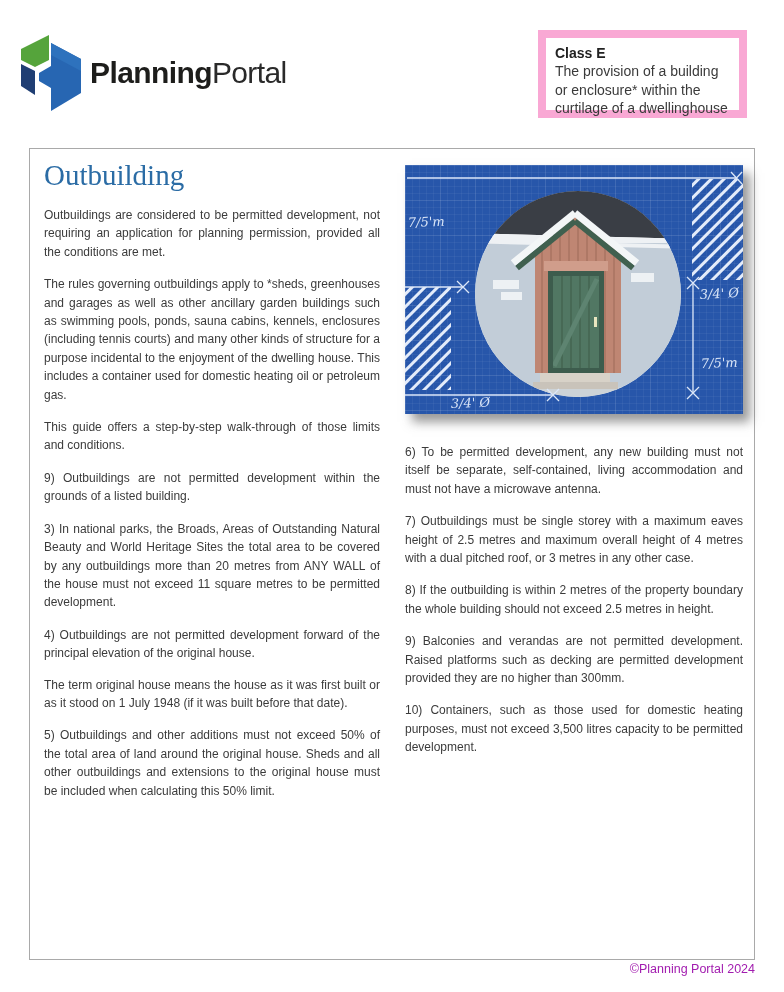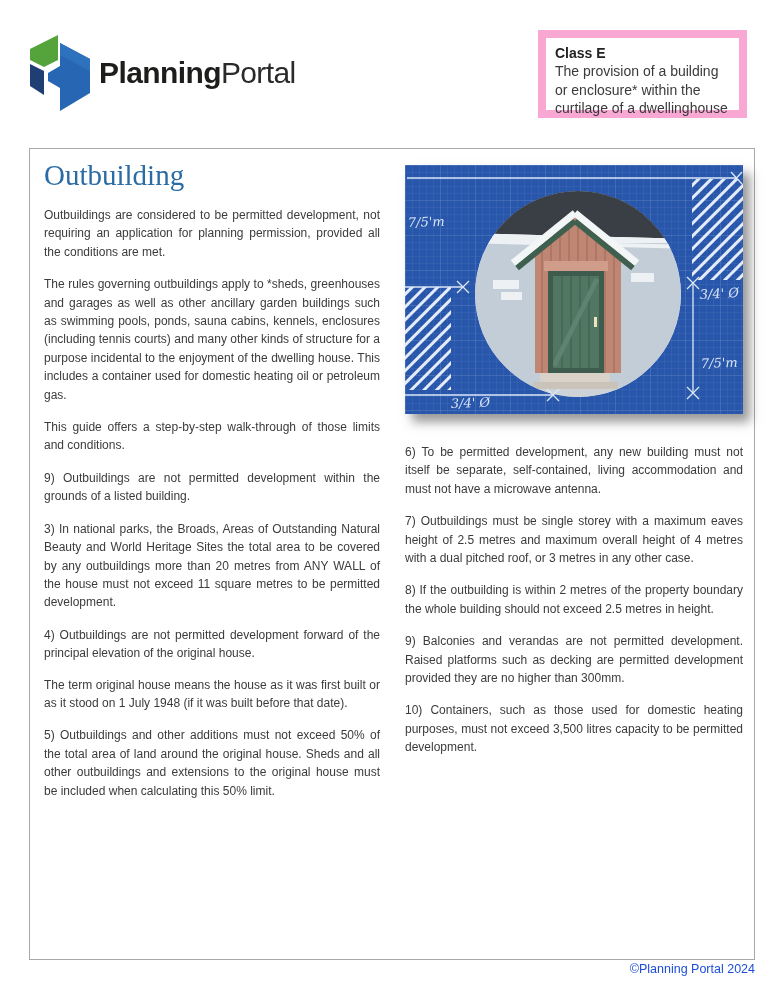--- a/index.html
+++ b/index.html
@@ -1,21 +1,21 @@
 <!DOCTYPE html>
 <html><head>
 <meta charset="utf-8">
 <style>
   html,body{margin:0;padding:0;}
   body{
     width:784px;height:992px;position:relative;background:#ffffff;
     font-family:"Liberation Sans",sans-serif;color:#3b3b3b;overflow:hidden;
   }
   
-  .logo{position:absolute;left:30px;top:33px;display:flex;}
+  .logo{position:absolute;left:21px;top:33px;display:flex;}
   .logo-mark{width:60px;height:80px;display:block;}
   .logo-text{margin-left:9px;font-size:30px;letter-spacing:-0.6px;color:#1d1d1b;line-height:80px;white-space:nowrap;}
   .logo-text .b{font-weight:700;}
   .logo-text .l{font-weight:400;color:#2a2a2a;}
   .class-box{
     position:absolute;left:538px;top:30px;width:209px;height:88px;box-sizing:border-box;
     border:8px solid #f9a8d4;padding:6px 9px 6px 9px;font-size:14px;line-height:1.32;color:#3a3a3a;
   }
   .class-box .cb-title{font-weight:700;color:#222;}
   
@@ -38,21 +38,21 @@
     width:338px;height:249px;display:block;
     box-shadow:7px 8px 10px rgba(70,70,70,0.55);
   }
   .figure-wrap svg{display:block;}
   .bp-note{
     font-style:italic;font-family:"DejaVu Serif",serif;
   }
   
   .footer{
     position:absolute;left:29px;top:962px;width:726px;text-align:right;
-    font-size:12.5px;color:#1d4ed8;
+    font-size:12.5px;color:#a21caf;
   }
 </style>
 </head>
 <body>
 
 <div class="logo">
   <svg class="logo-mark" viewBox="0 0 60 80" aria-hidden="true">
     <polygon points="0,16 28,2 28,27 14,34 0,27" fill="#55a43b"></polygon>
     <polygon points="0,31 14,38 14,62 0,53" fill="#1f3e73"></polygon>
     <polygon points="18,40 30,33 30,10 60,26 60,60 30,78 30,55 18,48" fill="#2766b2"></polygon>

